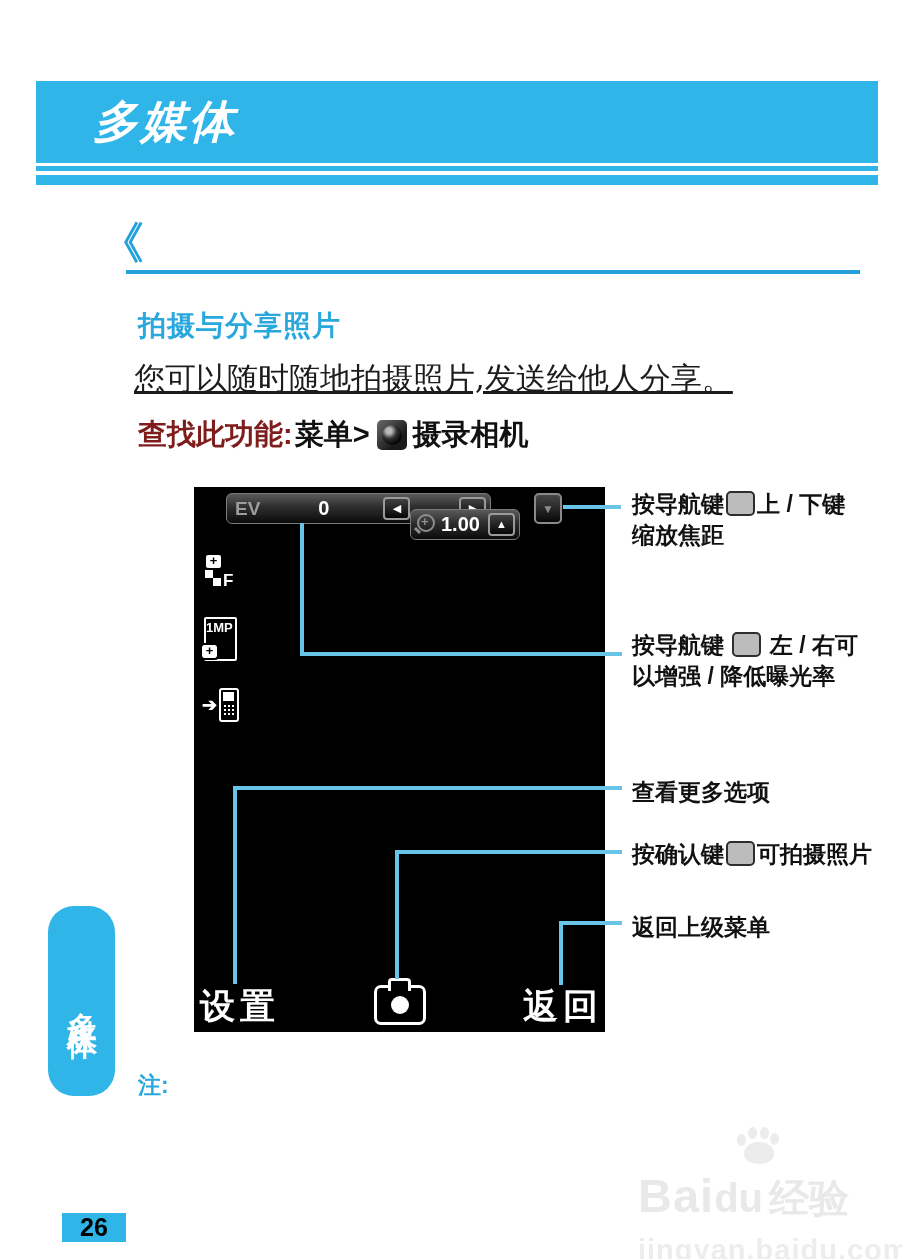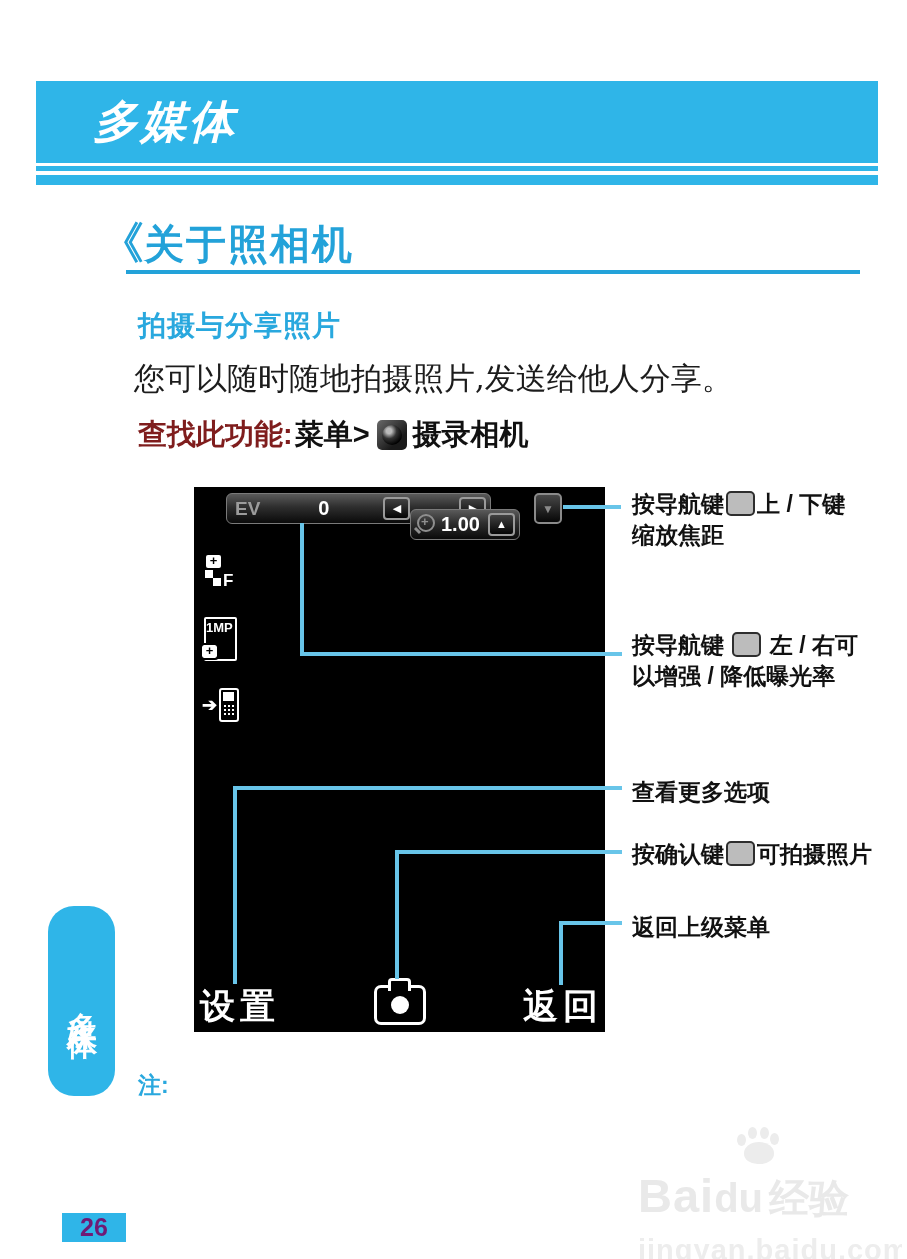--- a/index.html
+++ b/index.html
@@ -15,21 +15,21 @@
   .stripe-thick{left:36px;top:131px;width:842px;height:10px;background:#2fb5e8;}
 
   
   .section-head{left:100px;top:170px;display:flex;align-items:baseline;color:#23a2d9;font-weight:bold;}
   .section-marker{font-size:44px;}
   .section-title{font-size:40px;letter-spacing:2px;}
   .section-underline{left:126px;top:226px;width:734px;height:4px;background:#23a2d9;}
 
   .subsection{left:138px;top:263px;font-size:28px;font-weight:bold;color:#29a8de;letter-spacing:1px;}
 
-  .intro{left:134px;top:314px;font-size:31px;font-family:"DejaVu Serif","Liberation Serif",serif;}
+  .intro{left:134px;top:314px;font-size:31px;font-family:"DejaVu Serif","Liberation Serif",serif;text-decoration:underline;}
 
   .find{left:138px;top:371px;font-size:29px;font-weight:bold;display:flex;align-items:center;}
   .find-label{color:#7f1d1d;}
   .find-menu{color:#111;margin-left:2px;text-align:right;}
   .cam-menu{display:inline-block;width:30px;height:30px;border-radius:5px;margin:0 4px 0 7px;
             background:linear-gradient(135deg,#6a6a6a,#1a1a1a 70%);position:relative;}
   .cam-menu::after{content:"";position:absolute;left:5px;top:5px;width:20px;height:20px;border-radius:50%;
             background:radial-gradient(circle at 35% 30%,#bbb 0 14%,#333 40%,#000 75%);}
 
   
@@ -92,21 +92,21 @@
   
   .note{left:138px;top:1026px;display:flex;align-items:baseline;font-size:23px;}
   .note-label{color:#29a8de;font-weight:bold;margin-right:3px;}
   .note-text{font-family:"DejaVu Serif","Liberation Serif",serif;color:#161616;}
   .outro{left:134px;top:1066px;font-size:31.5px;line-height:47px;font-family:"DejaVu Serif","Liberation Serif",serif;color:#111;}
 
   
   .side-tab{left:48px;top:862px;width:67px;height:190px;background:#2fb5e8;border-radius:26px;
         display:flex;align-items:center;justify-content:center;}
   .side-tab span{writing-mode:vertical-rl;color:#fff;font-size:30px;font-weight:bold;letter-spacing:9px;}
-  .page-badge{left:62px;top:1169px;width:64px;height:29px;background:#2fb5e8;color:#701a75;
+  .page-badge{left:62px;top:1169px;width:64px;height:29px;background:#2fb5e8;color:#000000;
         display:flex;align-items:center;justify-content:center;font-size:25px;font-weight:bold;}
 
   
   .wm{left:638px;top:1124px;width:270px;color:#e9e9e9;}
   .wm-row1{display:flex;align-items:baseline;position:relative;font-weight:bold;}
   .wm-bai{font-size:47px;letter-spacing:1px;}
   .wm-du{font-size:40px;}
   .wm-cn{font-size:40px;margin-left:6px;}
   .paw{position:absolute;left:106px;top:-26px;width:30px;height:22px;background:#ececec;border-radius:50% 50% 45% 45%;}
   .paw::before{content:"";position:absolute;width:9px;height:12px;background:#ececec;border-radius:50%;
@@ -119,21 +119,20 @@
 <div class="page">
 
   <div class="abs banner">
     <div class="banner-title">多媒体</div>
   </div>
   <div class="abs stripe-thin"></div>
   <div class="abs stripe-thick"></div>
 
   <div class="abs section-head">
     <span class="section-marker">《</span>
-    <span class="section-title">关于照相机</span>
   </div>
   <div class="abs section-underline"></div>
 
   <div class="abs subsection nowrap">拍摄与分享照片</div>
 
   <div class="abs intro nowrap">您可以随时随地拍摄照片,发送给他人分享。</div>
 
   <div class="abs find nowrap">
     <span class="find-label">查找此功能:</span>
     <span class="find-menu">菜单&gt;</span>

